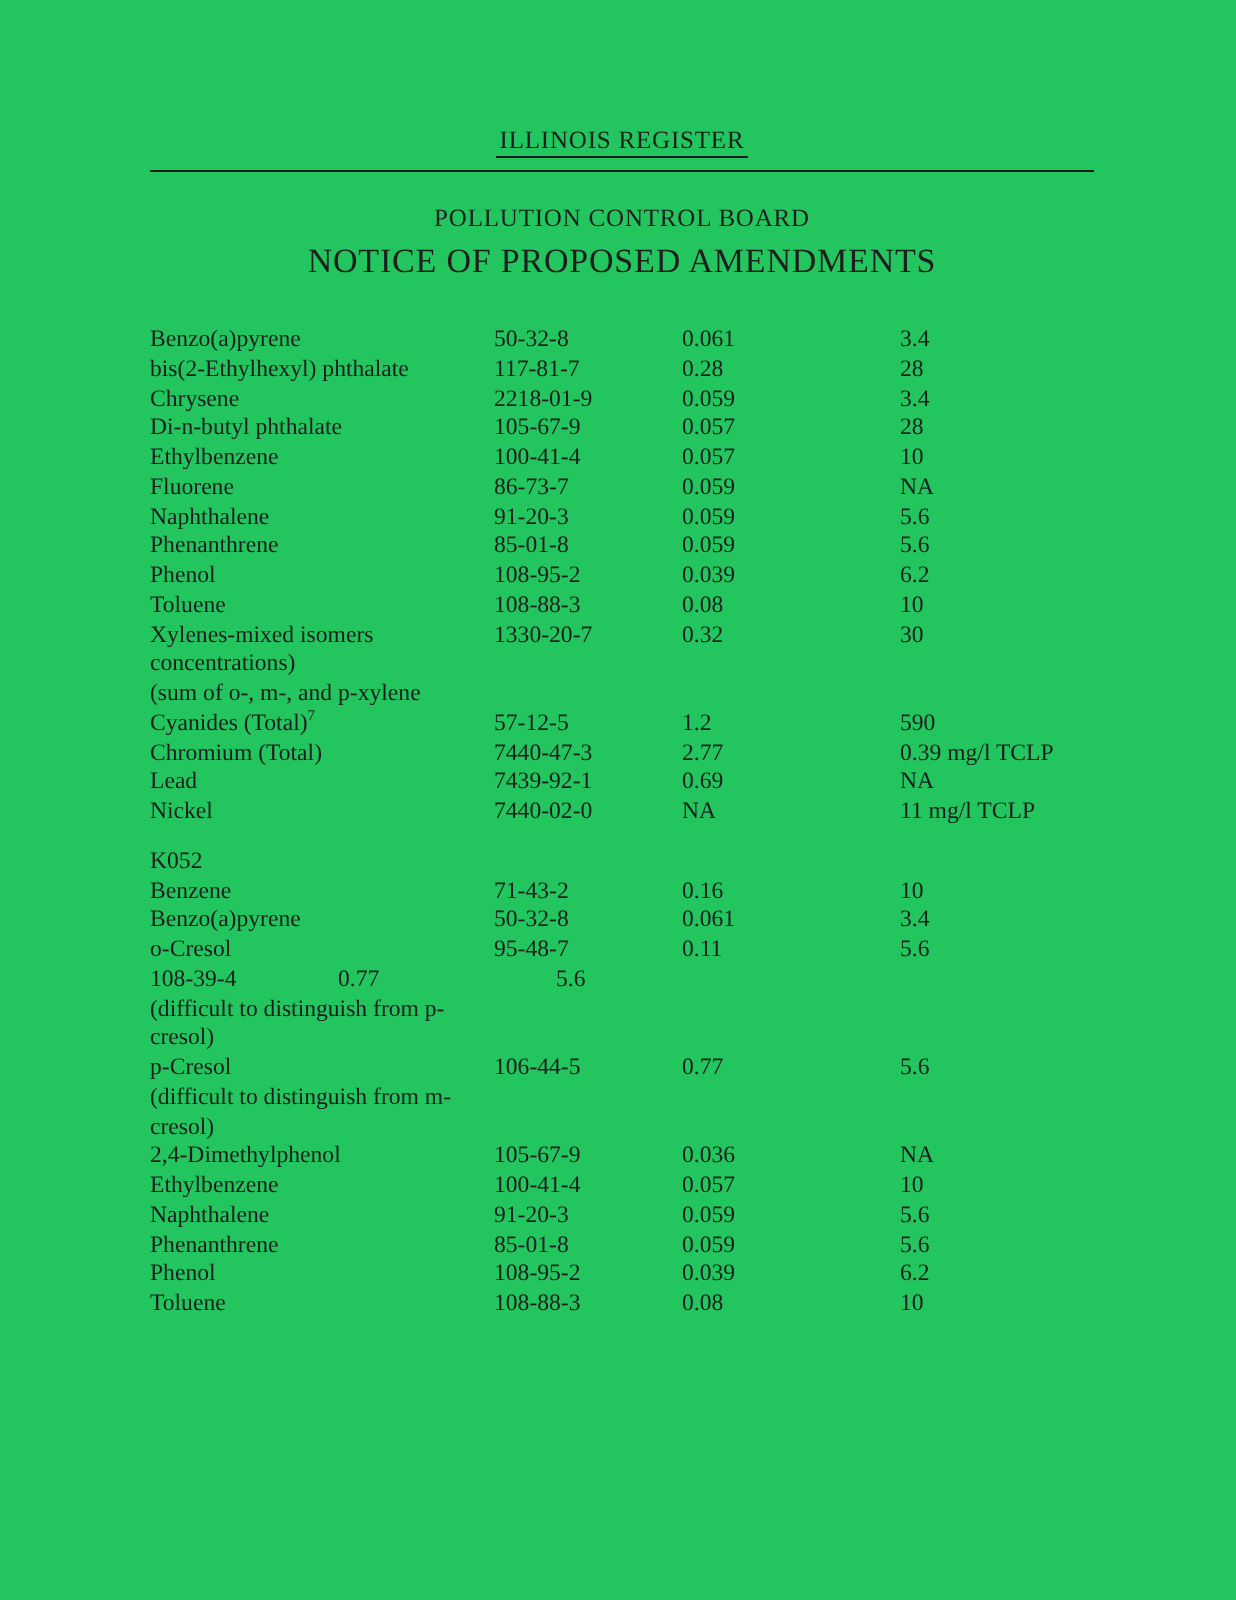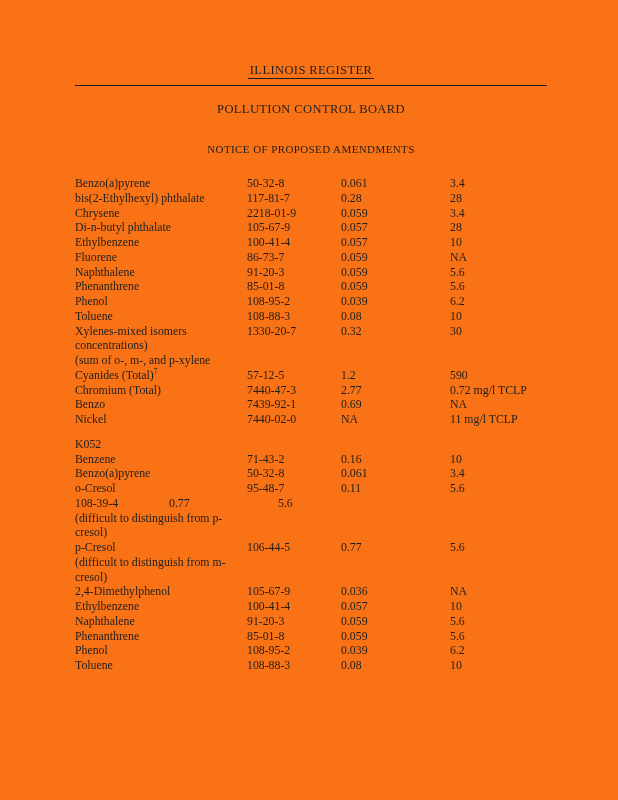--- a/index.html
+++ b/index.html
@@ -4,29 +4,29 @@
 <style>
   * { box-sizing: border-box; }
   html, body { margin: 0; padding: 0; }
   body {
     width: 618px; height: 800px;
     background: #ffffff;
     font-family: "Liberation Serif", serif;
     color: #1e1e1e;
     -webkit-font-smoothing: antialiased;
   }
-  .page { position: relative; width: 618px; height: 800px; background: #f97316; overflow: hidden; }
+  .page { position: relative; width: 618px; height: 800px; background: #22c55e; overflow: hidden; }
   .content { position: absolute; left: 75px; top: 63px; width: 472px; }
 
   .title-wrap { text-align: center; font-size: 12.5px; letter-spacing: 0.4px; }
   .reg-title { border-bottom: 1px solid #1e1e1e; padding: 0 2px 1px 2px; }
   .rule { margin-top: 7px; border-top: 1px solid #1e1e1e; height: 0; }
 
   .board  { text-align: center; margin-top: 16px; font-size: 12.5px; letter-spacing: 0.4px; }
-  .notice { text-align: center; margin-top: 26px; font-size: 11px; letter-spacing: 0.4px; }
+  .notice { text-align: center; margin-top: 4px; font-size: 17px; letter-spacing: 0.4px; }
 
   .table { font-size: 11.8px; }
   .table-first { margin-top: 21px; }
   .trow { display: flex; line-height: 14.75px; height: 14.75px; }
   .tcell { display: block; white-space: nowrap; overflow: visible; }
   .c-name { width: 172px; }
   .c-cas  { width: 94px; }
   .c-v1   { width: 109px; }
   .c-v2   { flex: 1; }
   sup { font-size: 7.5px; vertical-align: super; line-height: 0; }
@@ -132,24 +132,24 @@
         <div class="trow">
           <span class="tcell c-name">Cyanides (Total)<sup>7</sup></span>
           <span class="tcell c-cas">57-12-5</span>
           <span class="tcell c-v1">1.2</span>
           <span class="tcell c-v2">590</span>
         </div>
         <div class="trow">
           <span class="tcell c-name">Chromium (Total)</span>
           <span class="tcell c-cas">7440-47-3</span>
           <span class="tcell c-v1">2.77</span>
-          <span class="tcell c-v2">0.72 mg/l TCLP</span>
-        </div>
-        <div class="trow">
-          <span class="tcell c-name">Benzo</span>
+          <span class="tcell c-v2">0.39 mg/l TCLP</span>
+        </div>
+        <div class="trow">
+          <span class="tcell c-name">Lead</span>
           <span class="tcell c-cas">7439-92-1</span>
           <span class="tcell c-v1">0.69</span>
           <span class="tcell c-v2">NA</span>
         </div>
         <div class="trow">
           <span class="tcell c-name">Nickel</span>
           <span class="tcell c-cas">7440-02-0</span>
           <span class="tcell c-v1">NA</span>
           <span class="tcell c-v2">11 mg/l TCLP</span>
         </div>

